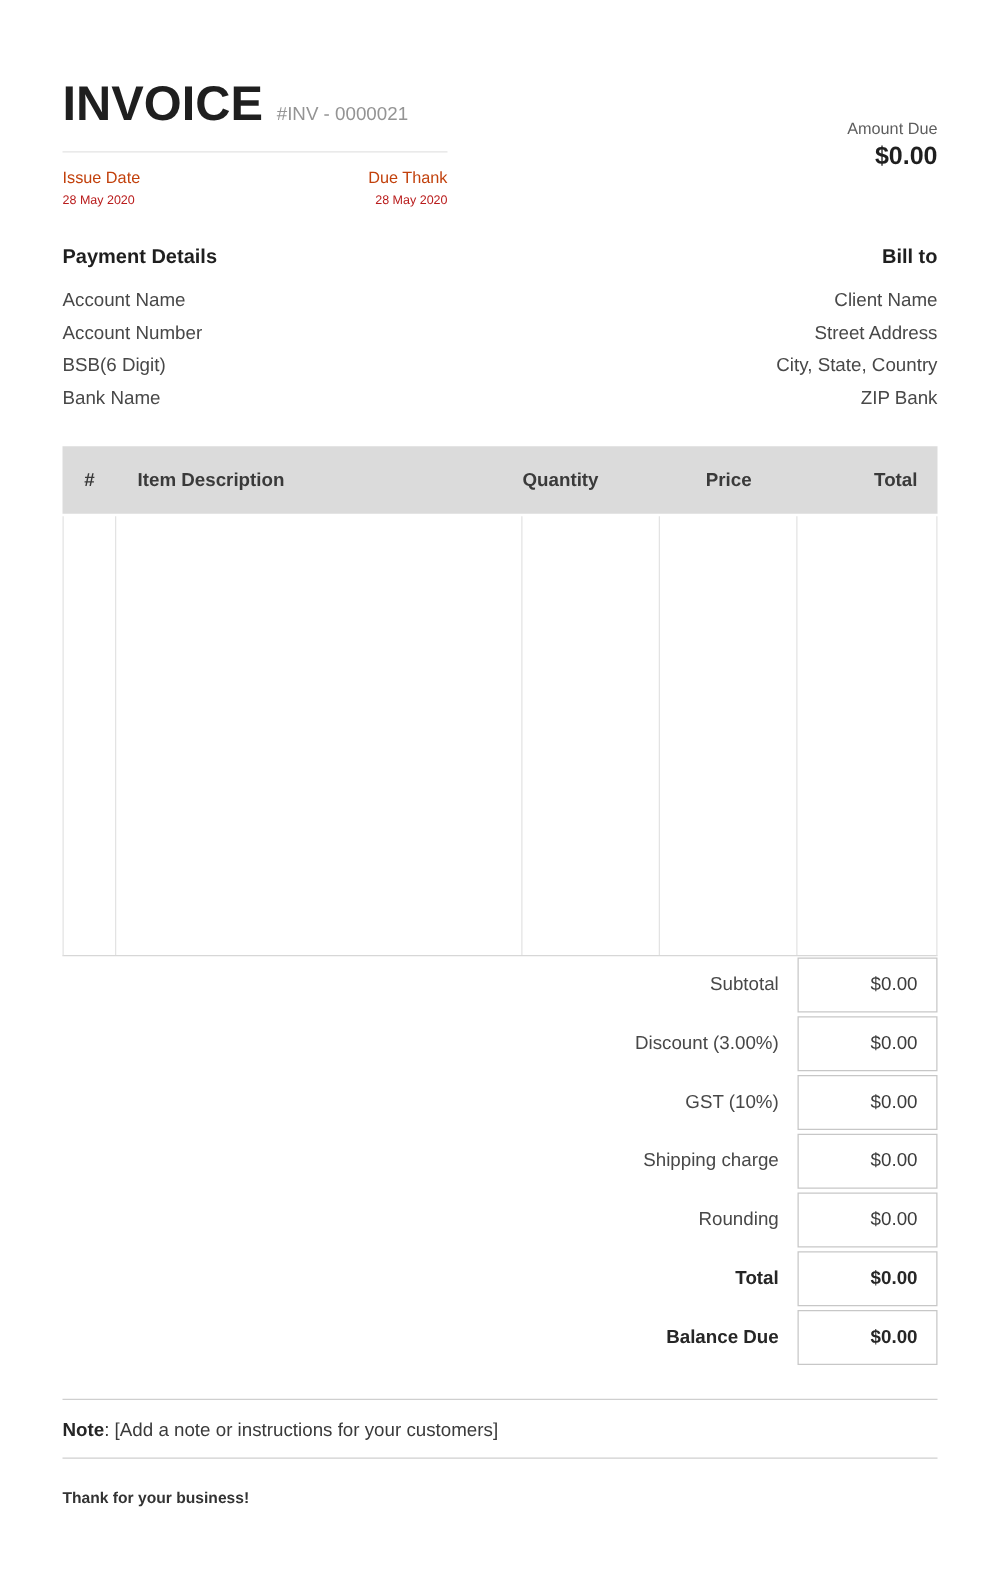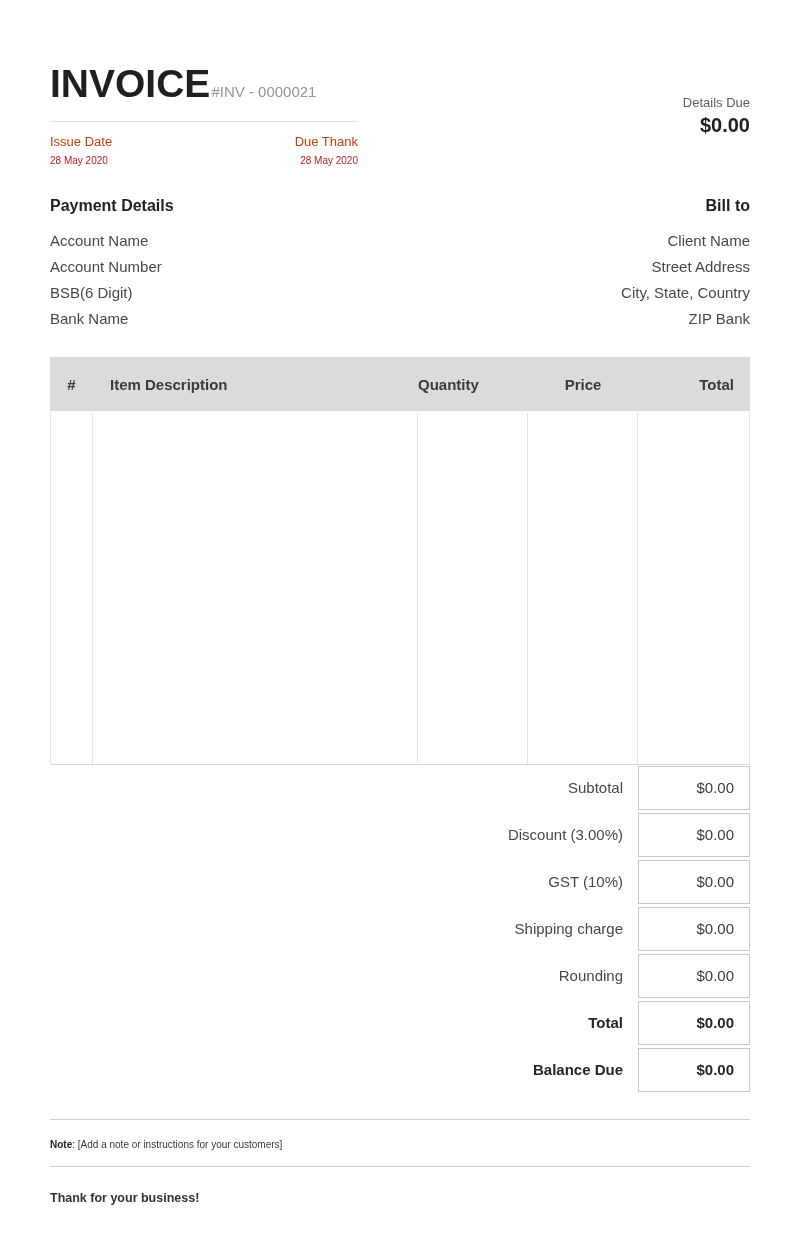--- a/index.html
+++ b/index.html
@@ -8,21 +8,21 @@
     width: 800px; height: 1257px;
     padding: 0 50px;
     background: #ffffff;
     font-family: "Liberation Sans", sans-serif;
     overflow: hidden;
   }
 
   
   .inv-header { display: flex; justify-content: space-between; padding-top: 64px; }
   .inv-header-left { width: 308px; }
-  .title-row { display: flex; align-items: baseline; gap: 1px; }
+  .title-row { display: flex; align-items: baseline; gap: 11px; }
   .title { font-size: 39px; line-height: 40px; font-weight: 700; color: #1f1f1f; }
   .inv-number { font-size: 15px; color: #949494; }
   .title-rule { border: none; border-top: 1px solid #e3e3e3; margin-top: 17px; }
   .dates-row { display: flex; justify-content: space-between; margin-top: 12px; }
   .date-block.due { text-align: right; }
   .date-label { font-size: 13px; line-height: 15px; color: #c2410c; }
   .date-value { font-size: 10px; line-height: 17px; color: #b91c1c; margin-top: 3px; }
   .inv-header-right { text-align: right; padding-top: 31px; }
   .amount-due-label { font-size: 13px; line-height: 15px; color: #5e5e5e; }
   .amount-due-value { font-size: 20px; line-height: 23px; font-weight: 700; color: #1f1f1f; margin-top: 4px; }
@@ -67,21 +67,21 @@
     width: 112px; height: 44px; border: 1px solid #c7c7c7;
     text-align: right; padding-right: 15px;
     font-size: 15px; line-height: 42px; color: #3c3c3c;
   }
   .totals-row.bold .totals-label,
   .totals-row.bold .totals-value { font-weight: 700; color: #262626; }
 
   
   .divider { border: none; border-top: 1px solid #cfcfcf; }
   .divider-1 { margin-top: 27px; }
-  .note-row { margin-top: 16px; font-size: 10px; line-height: 18px; color: #3a3a3a; }
+  .note-row { margin-top: 16px; font-size: 15px; line-height: 18px; color: #3a3a3a; }
   .note-label { font-weight: 700; color: #262626; }
   .divider-2 { margin-top: 12px; }
   .thanks { margin-top: 24px; font-size: 12.5px; line-height: 15px; font-weight: 700; color: #333333; }
 </style>
 </head>
 <body>
 
 <div class="page">
 
   <div class="inv-header">
@@ -96,21 +96,21 @@
           <div class="date-label">Issue Date</div>
           <div class="date-value">28 May 2020</div>
         </div>
         <div class="date-block due">
           <div class="date-label">Due Thank</div>
           <div class="date-value">28 May 2020</div>
         </div>
       </div>
     </div>
     <div class="inv-header-right">
-      <div class="amount-due-label">Details Due</div>
+      <div class="amount-due-label">Amount Due</div>
       <div class="amount-due-value">$0.00</div>
     </div>
   </div>
 
   <div class="parties">
     <div class="party payment-details">
       <div class="party-heading">Payment Details</div>
       <div class="party-row">Account Name</div>
       <div class="party-row">Account Number</div>
       <div class="party-row">BSB(6 Digit)</div>

